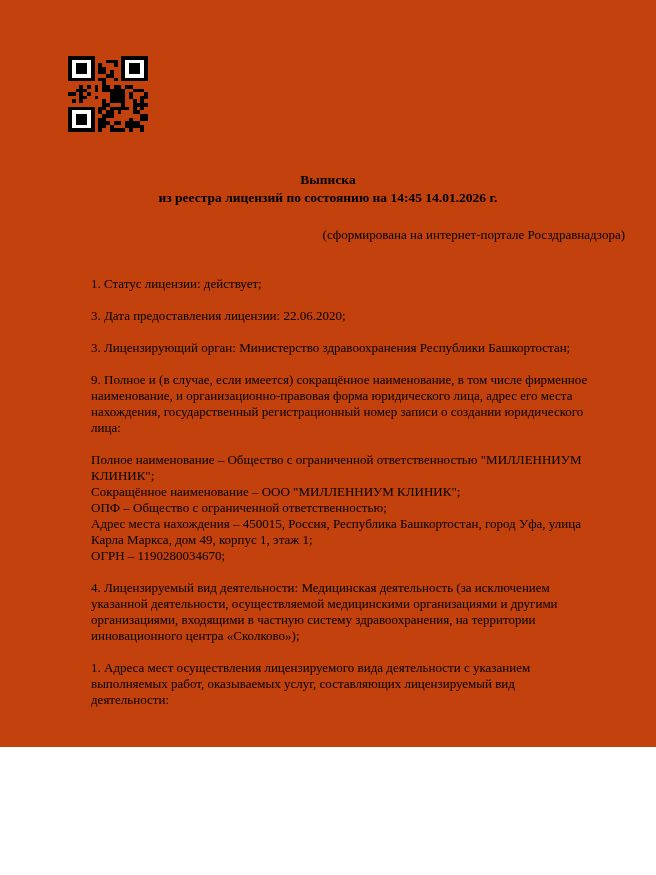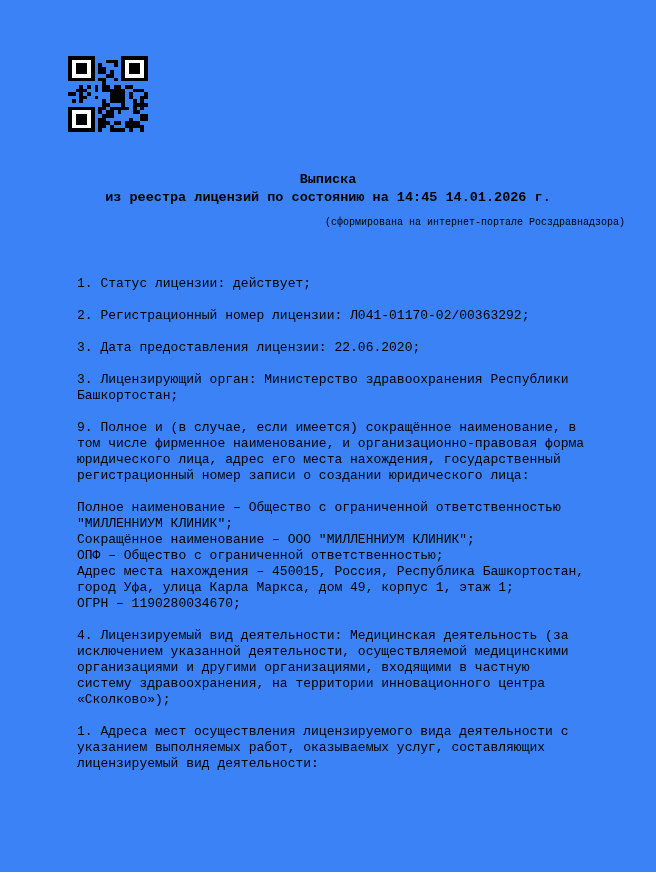--- a/index.html
+++ b/index.html
@@ -3,23 +3,23 @@
 <meta charset="utf-8">
 <style>
   html, body {
     margin: 0;
     padding: 0;
     background: #ffffff;
   }
   .page {
     position: relative;
     width: 656px;
-    height: 872px;
-    background: #3b82f6;
-    font-family: Liberation Mono, monospace;
+    height: 747px;
+    background: #c2410c;
+    font-family: Liberation Serif, serif;
     color: #000000;
     overflow: hidden;
   }
   .qr {
     position: absolute;
     left: 68px;
     top: 56px;
     width: 80px;
     height: 76px;
   }
@@ -29,36 +29,36 @@
     top: 171px;
     left: 0;
     right: 0;
     text-align: center;
     font-weight: bold;
     font-size: 13.5px;
     line-height: 18px;
   }
   .note {
     position: absolute;
-    top: 217px;
+    top: 229px;
     right: 31px;
-    font-size: 10px;
+    font-size: 13px;
     line-height: 12px;
     text-align: center;
   }
   .content {
     position: absolute;
     top: 276px;
     left: 75px;
     width: 514px;
     font-size: 13px;
     line-height: 16px;
   }
   .content p {
-    margin: 0 0 16px 2px;
+    margin: 0 0 16px 16px;
   }
   .pre-line { white-space: pre-line; }
 </style>
 </head>
 <body>
 
 <div class="page">
 
   <div class="qr">
       <svg viewBox="0 0 21 21" preserveAspectRatio="none" shape-rendering="crispEdges" fill="#000">
@@ -199,21 +199,20 @@
 
   <div class="title">
     <div>Выписка</div>
     <div>из реестра лицензий по состоянию на 14:45 14.01.2026 г.</div>
   </div>
 
   <div class="note">(сформирована на интернет-портале Росздравнадзора)</div>
 
   <div class="content">
     <p>1. Статус лицензии: действует;</p>
-    <p>2. Регистрационный номер лицензии: Л041-01170-02/00363292;</p>
     <p>3. Дата предоставления лицензии: 22.06.2020;</p>
     <p>3. Лицензирующий орган: Министерство здравоохранения Республики Башкортостан;</p>
     <p>9. Полное и (в случае, если имеется) сокращённое наименование, в том числе фирменное наименование, и организационно-правовая форма юридического лица, адрес его места нахождения, государственный регистрационный номер записи о создании юридического лица:</p>
     <p class="pre-line">Полное наименование – Общество с ограниченной ответственностью "МИЛЛЕННИУМ КЛИНИК";
 Сокращённое наименование – ООО "МИЛЛЕННИУМ КЛИНИК";
 ОПФ – Общество с ограниченной ответственностью;
 Адрес места нахождения – 450015, Россия, Республика Башкортостан, город Уфа, улица Карла Маркса, дом 49, корпус 1, этаж 1;
 ОГРН – 1190280034670;</p>
     <p>4. Лицензируемый вид деятельности: Медицинская деятельность (за исключением указанной деятельности, осуществляемой медицинскими организациями и другими организациями, входящими в частную систему здравоохранения, на территории инновационного центра «Сколково»);</p>
     <p>1. Адреса мест осуществления лицензируемого вида деятельности с указанием выполняемых работ, оказываемых услуг, составляющих лицензируемый вид деятельности:</p>

